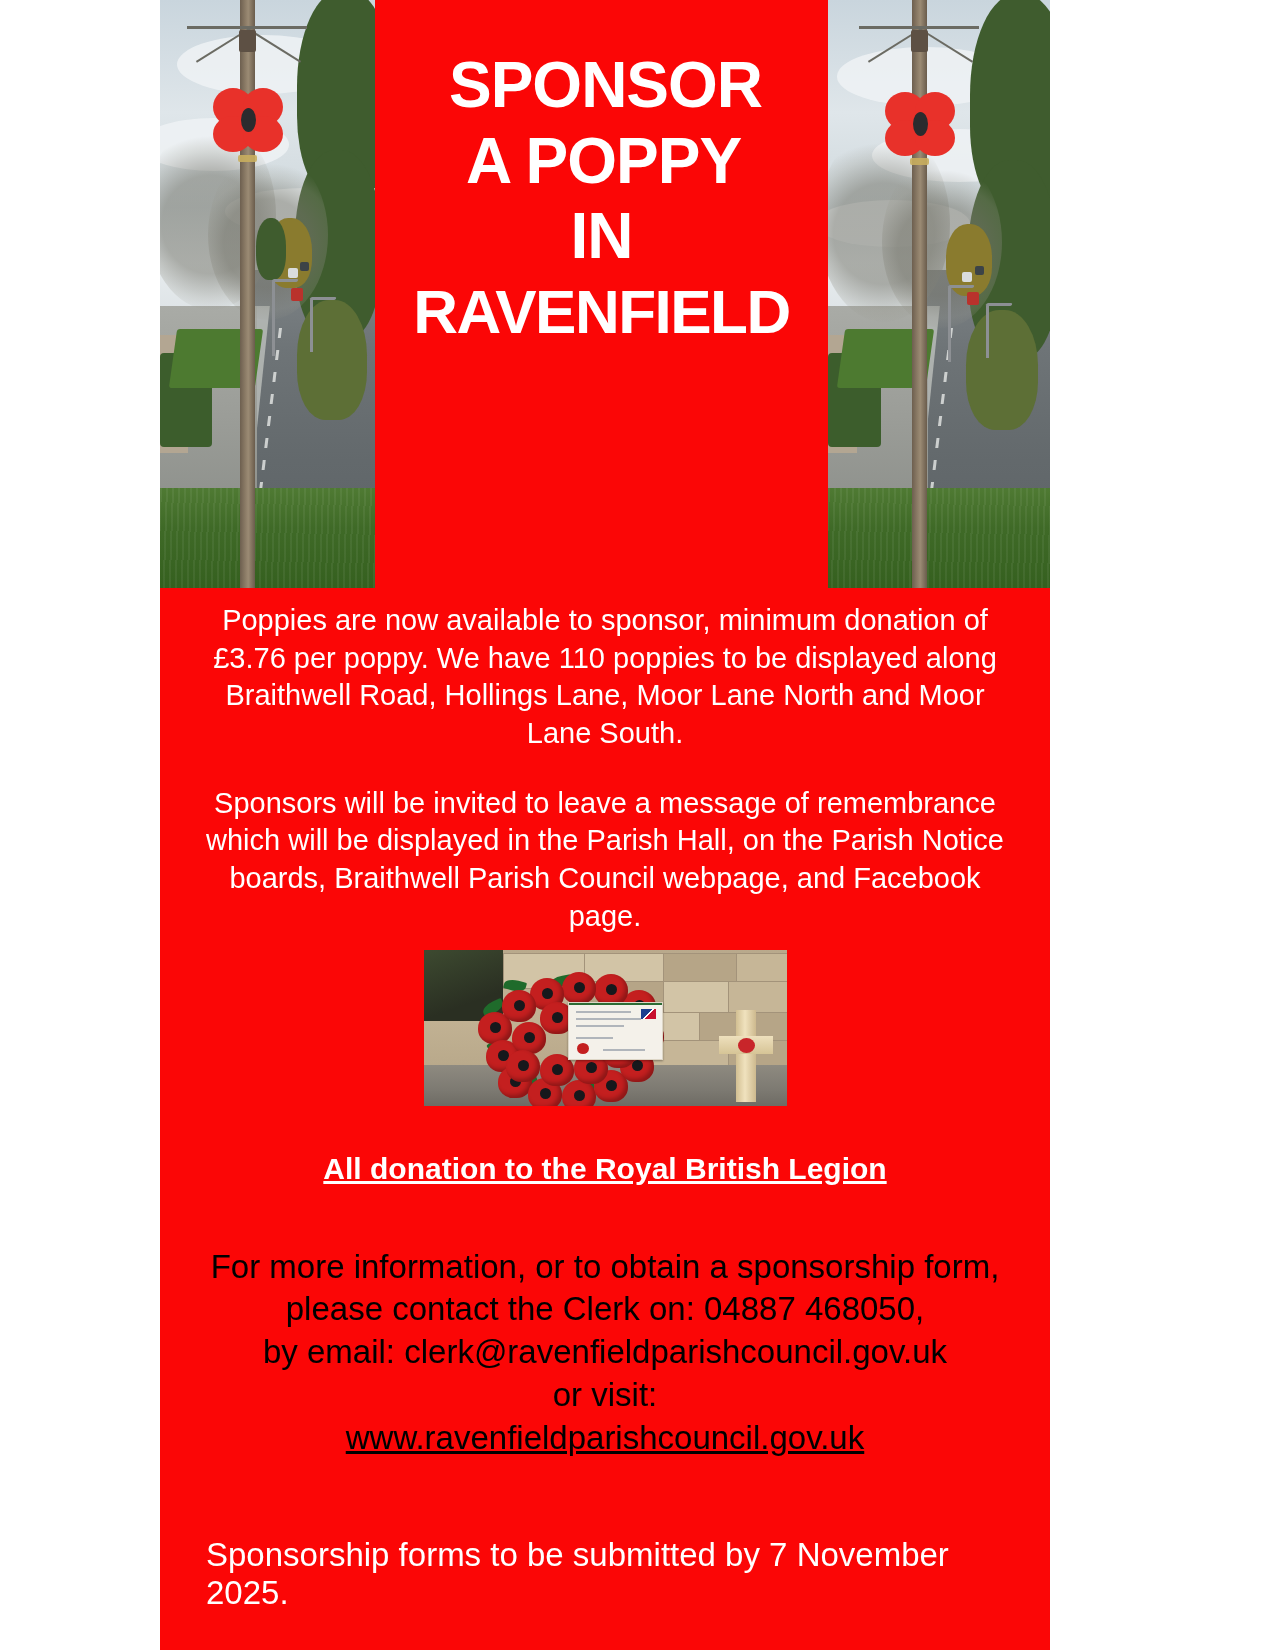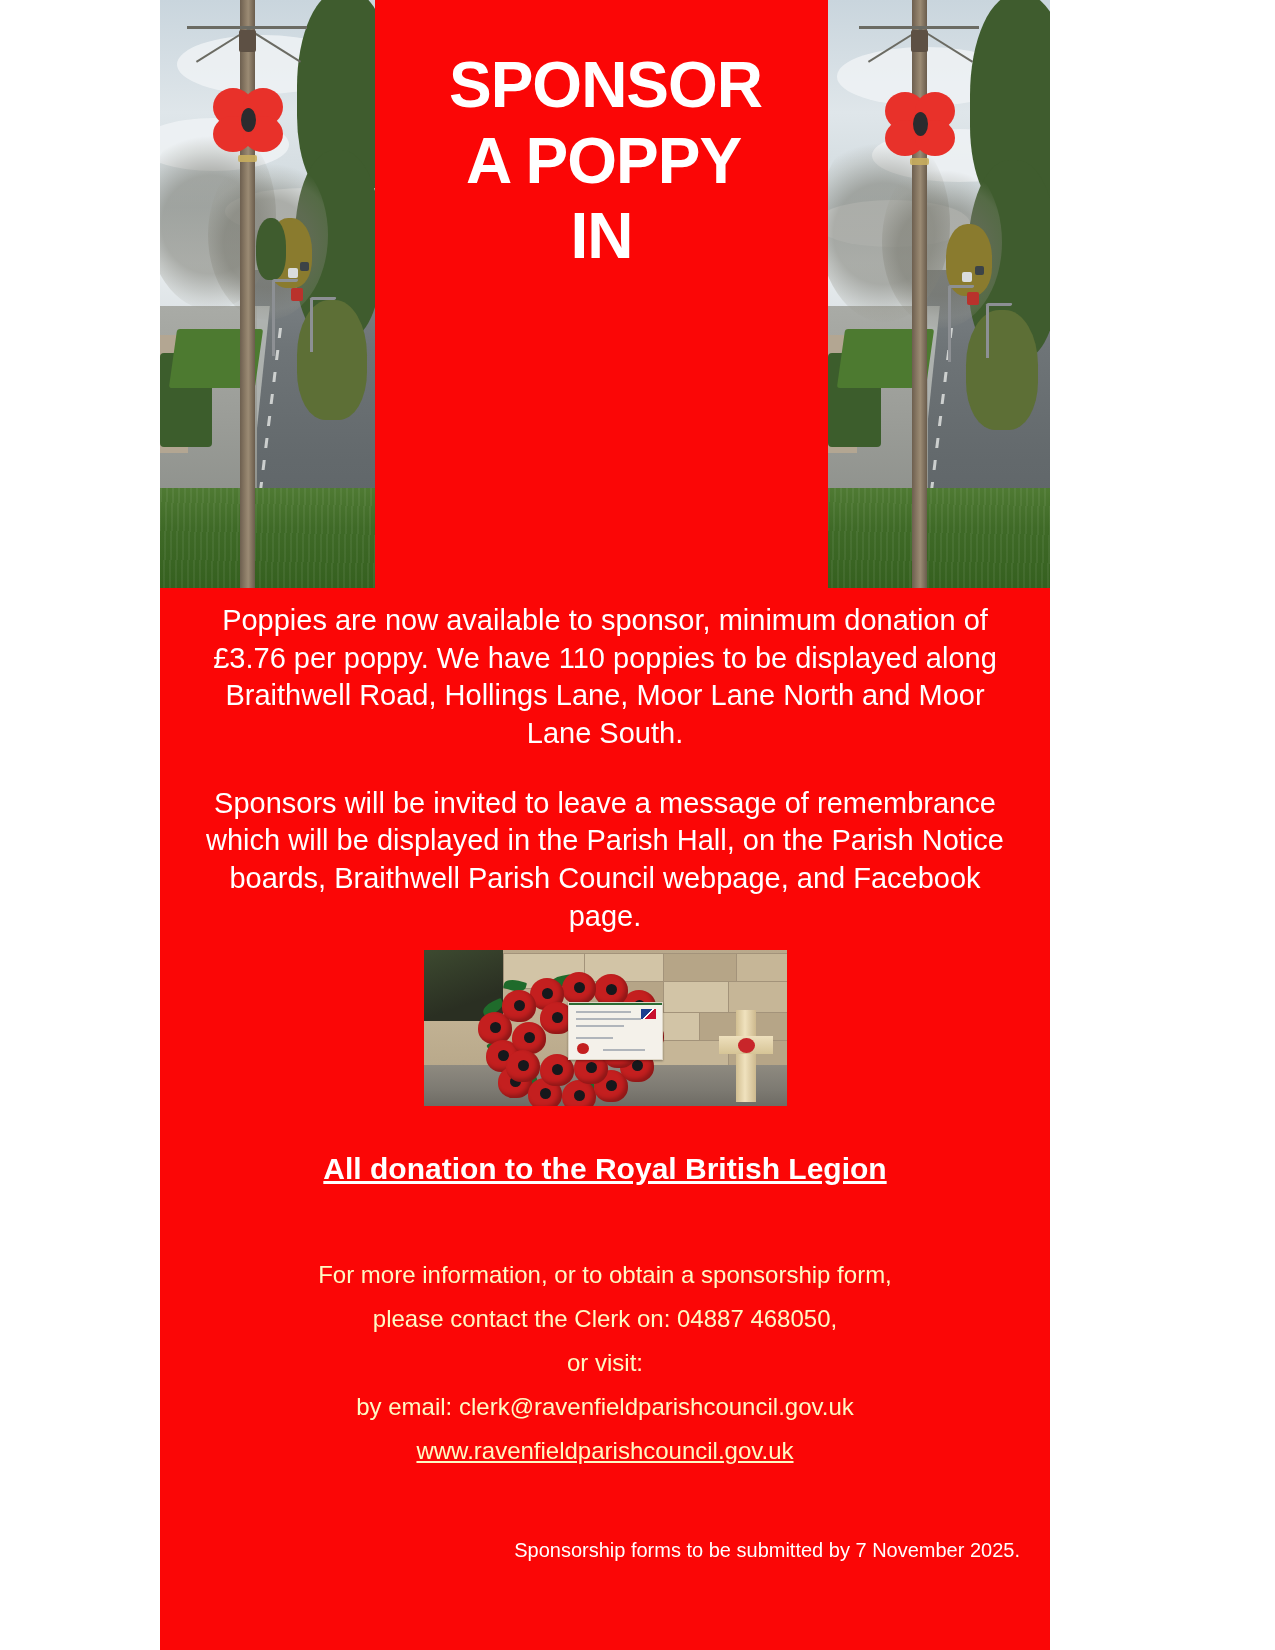--- a/index.html
+++ b/index.html
@@ -264,27 +264,27 @@
   
   .proceeds{
     color:#ffffff;
     font-size:30px;
     font-weight:bold;
     text-align:center;
     text-decoration:underline;
     margin:0;
   }
   .contact p{
-    color:#fef9c3;font-size:24px;line-height:1.30;text-align:center;margin:13px;
+    color:#000000;font-size:33px;line-height:1.30;text-align:center;margin:0;
   }
   .weburl{
     text-decoration:underline;
   }
   .deadline{
-    color:#ffffff;font-size:20px;text-align:right;margin:0;
+    color:#ffffff;font-size:33px;text-align:left;margin:16px;
   }
 </style>
 </head>
 <body>
 
 <div class="poster">
 
   <div class="photo-band">
 
     <div class="street-photo left">
@@ -332,20 +332,21 @@
         <span class="pet bl"></span>
           <span class="pet br"></span>
         <span class="center"></span>
       </div>
     </div>
 
     <div class="title-block">
       <div class="title-line l1">SPONSOR</div>
       <div class="title-line l2">A POPPY</div>
       <div class="title-line l3">IN</div>
+      <div class="title-line l4">RAVENFIELD</div>
     </div>
 
     <div class="street-photo right">
       <div class="sky"></div>
       <div class="cloud" style="left:4%;top:8%;width:80%;height:10%;"></div>
       <div class="cloud" style="left:20%;top:22%;width:78%;height:9%;"></div>
       <div class="cloud" style="left:-6%;top:34%;width:70%;height:8%;"></div>
 
       <div class="roadway"></div>
       <div class="kerb"></div>
@@ -530,22 +531,22 @@
 
     <div class="gap-md"></div>
 
     <p class="proceeds">All donation to the Royal British Legion</p>
 
     <div class="gap-lg"></div>
 
     <div class="contact">
       <p>For more information, or to obtain a sponsorship form,</p>
       <p>please contact the Clerk on:  04887 468050,</p>
+      <p>by email:  clerk@ravenfieldparishcouncil.gov.uk</p>
       <p>or visit:</p>
-      <p>by email:  clerk@ravenfieldparishcouncil.gov.uk</p>
       <p class="weburl">www.ravenfieldparishcouncil.gov.uk</p>
     </div>
 
     <div class="gap-lg"></div>
 
     <p class="deadline">Sponsorship forms to be submitted by 7 November 2025.</p>
   </div>
 </div>
 
 </body></html>

